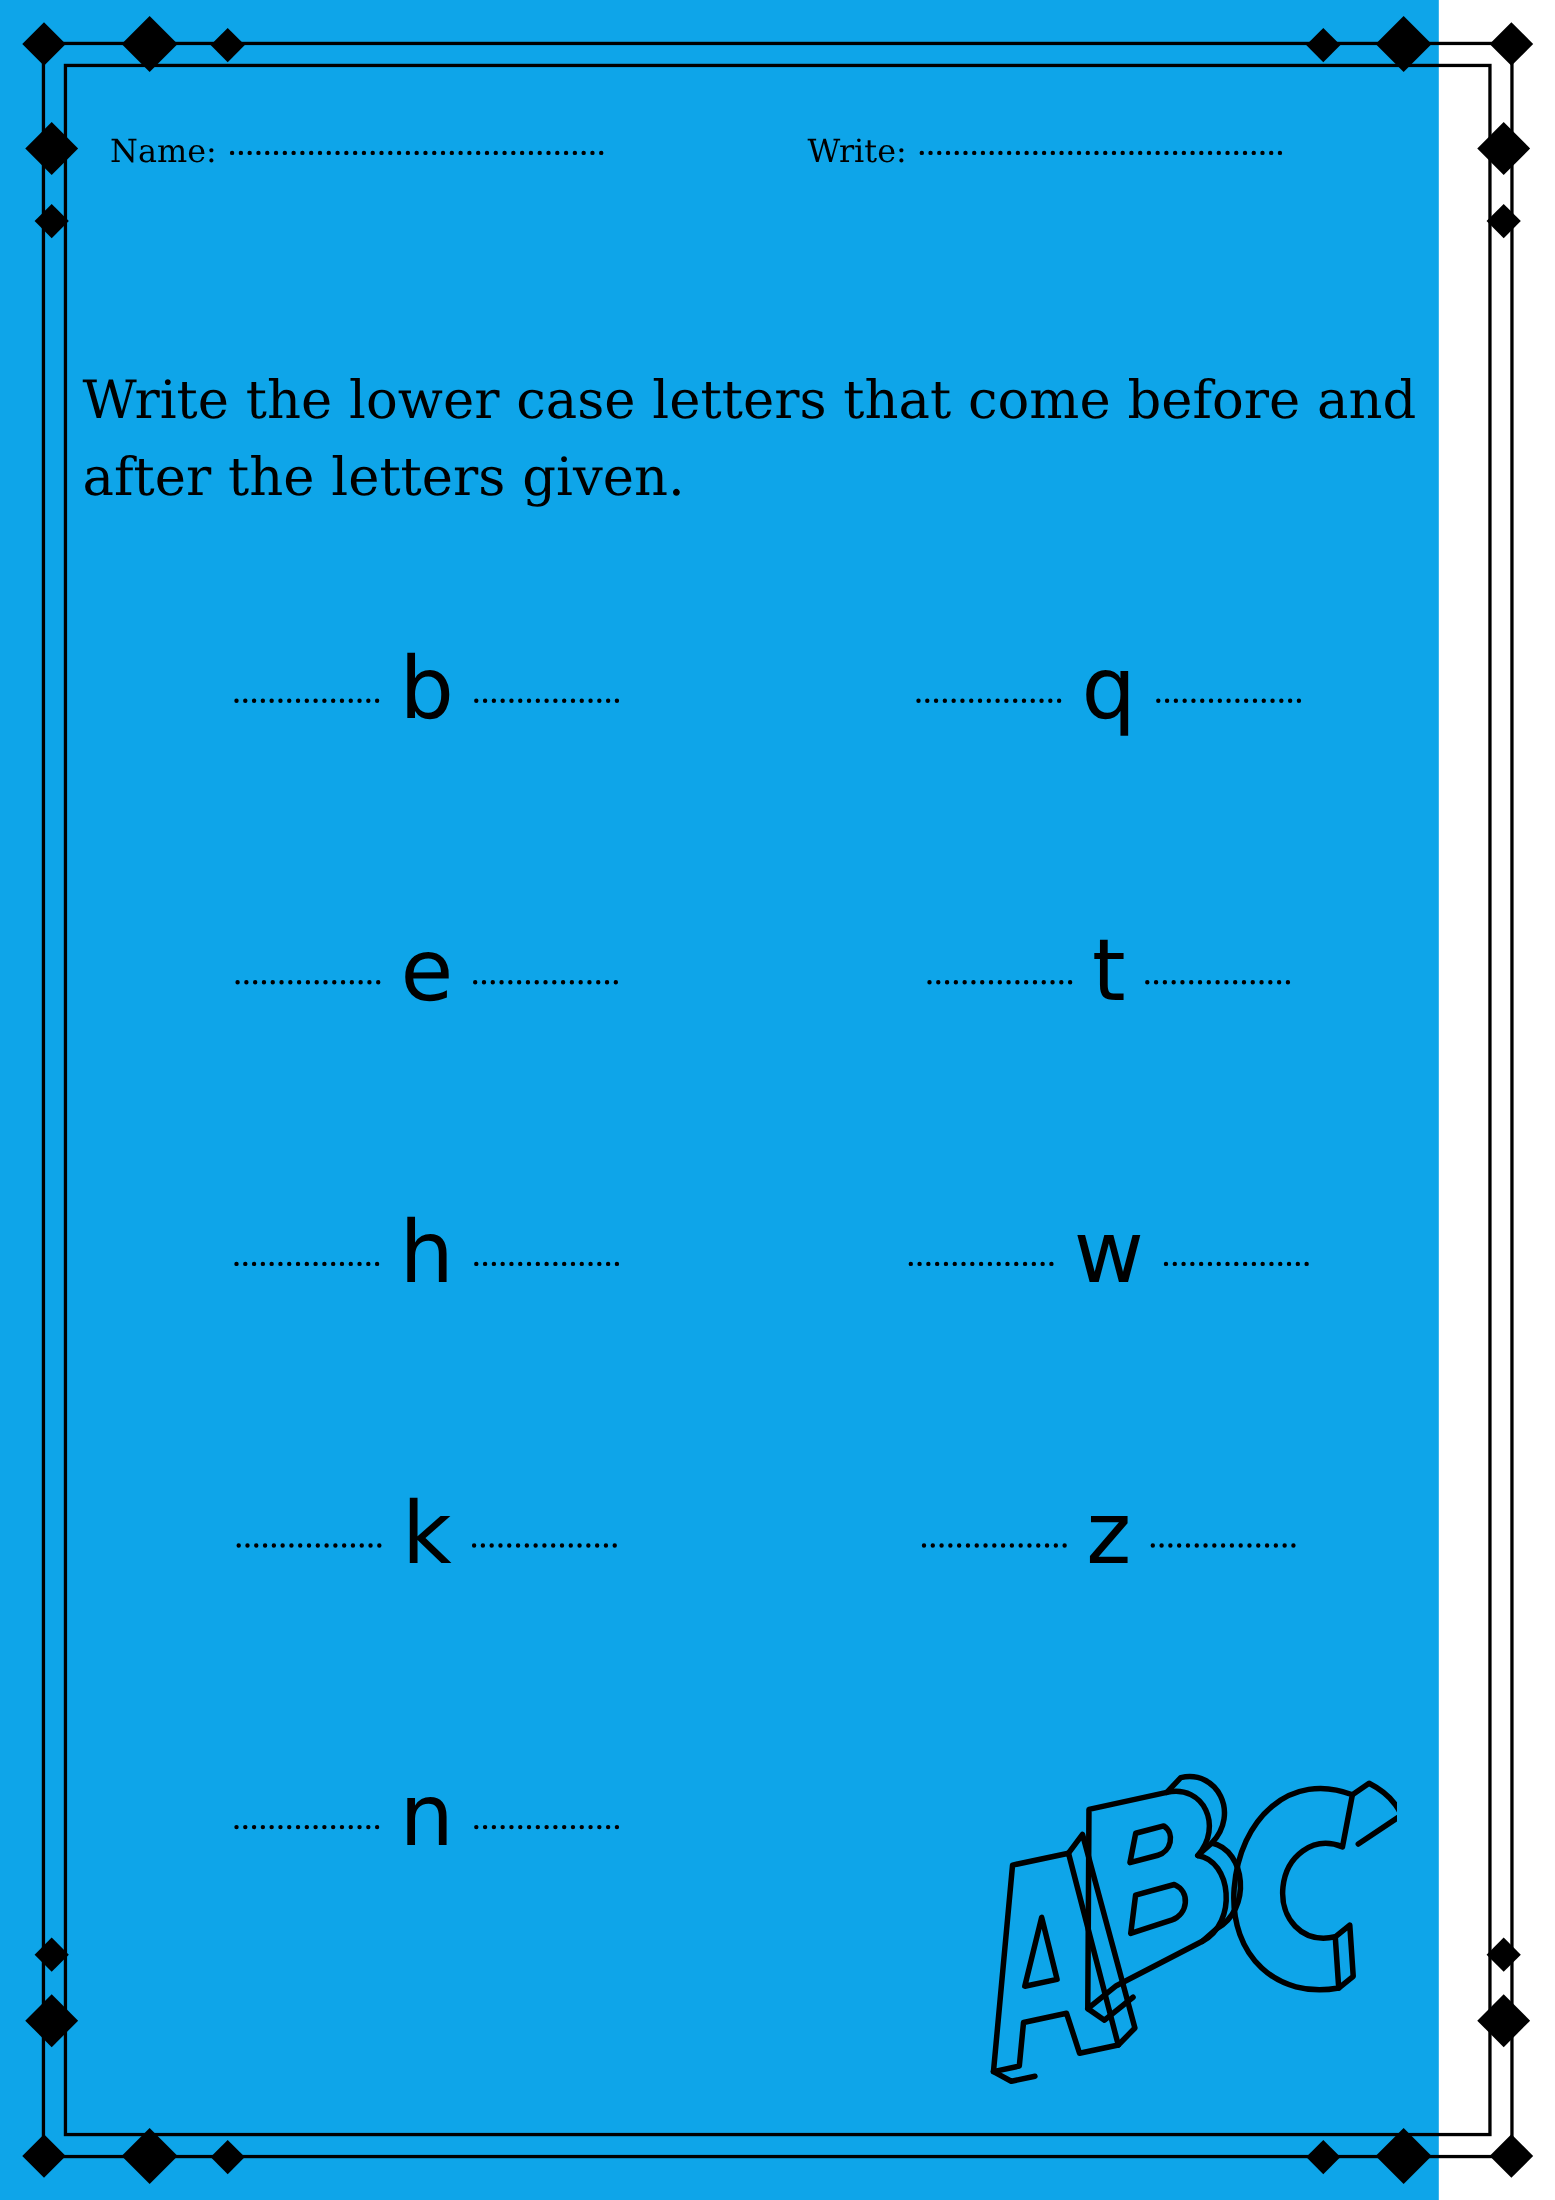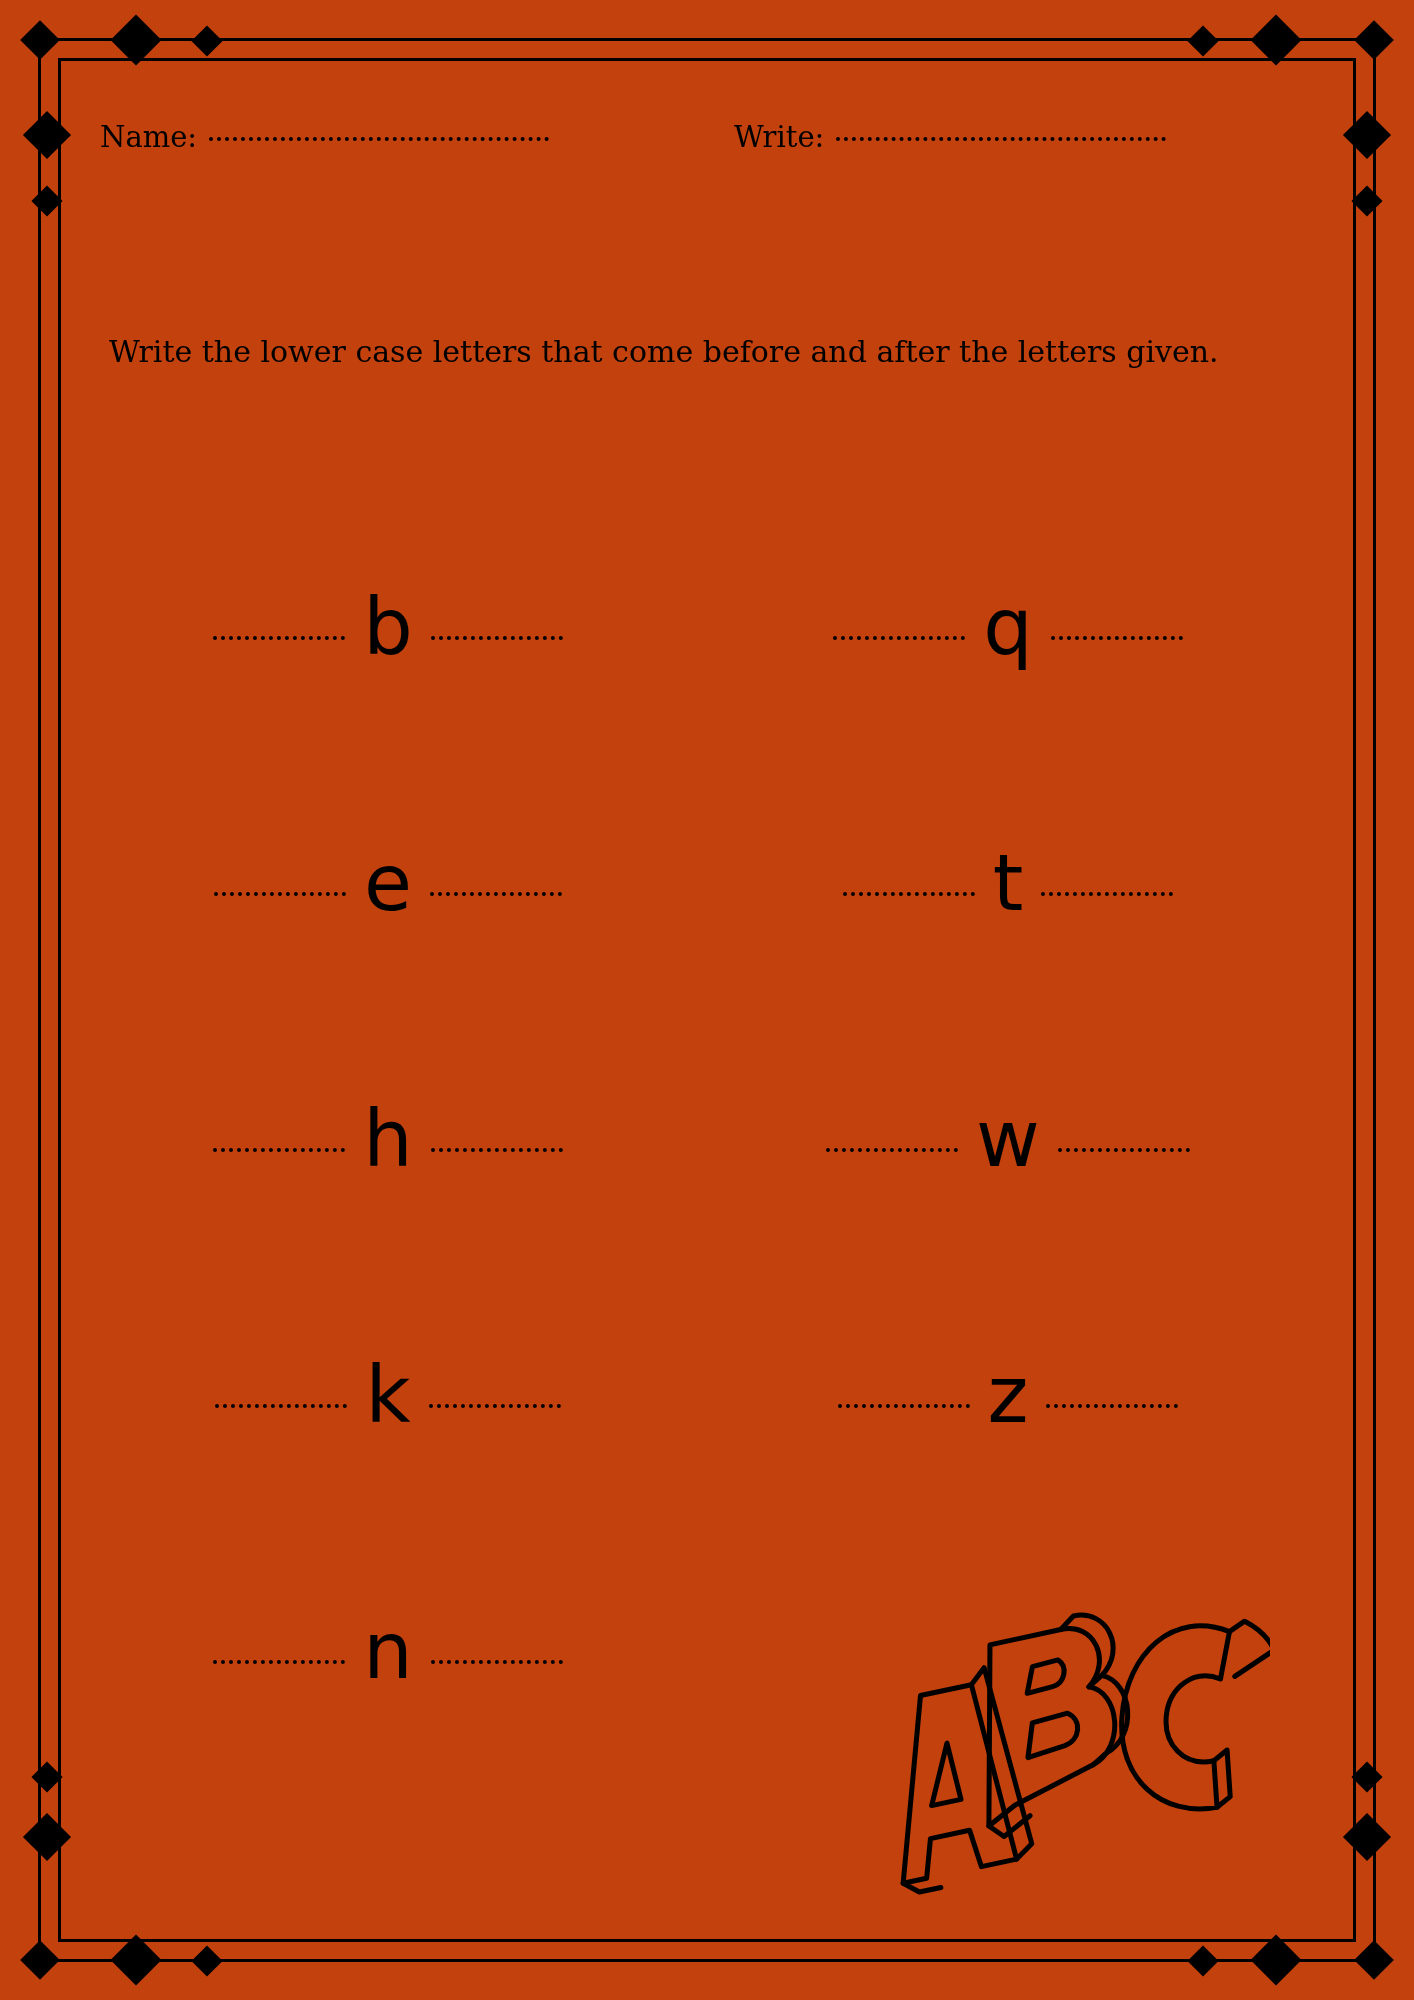--- a/index.html
+++ b/index.html
@@ -13,23 +13,23 @@
     height: 2000px;
     position: relative;
     font-family: "DejaVu Serif", serif;
     color: #000000;
     overflow: hidden;
   }
 
   .page {
     position: absolute;
     left: 0; top: 0;
-    width: 1414px;
+    width: 1308px;
     height: 2000px;
-    background: #c2410c;
+    background: #0ea5e9;
   }
 
   
   .border-outer {
     position: absolute;
     left: 38px; top: 38px;
     width: 1338px; height: 1924px;
     border: 3px solid #000;
   }
   .border-inner {
@@ -79,24 +79,23 @@
     font-family: "DejaVu Serif", serif;
     letter-spacing: 0.5px;
   }
 
   
   .instructions {
     position: absolute;
     top: 330px;
     left: 75px;
     width: 1240px;
-    font-size: 30px;
+    font-size: 48px;
     line-height: 1.45;
     font-family: "DejaVu Serif", serif;
-    margin-left: 34px;
   }
 
   
   .grid {
     position: absolute;
     top: 580px;
     left: 78px;
     width: 1240px;
   }
   .row {

